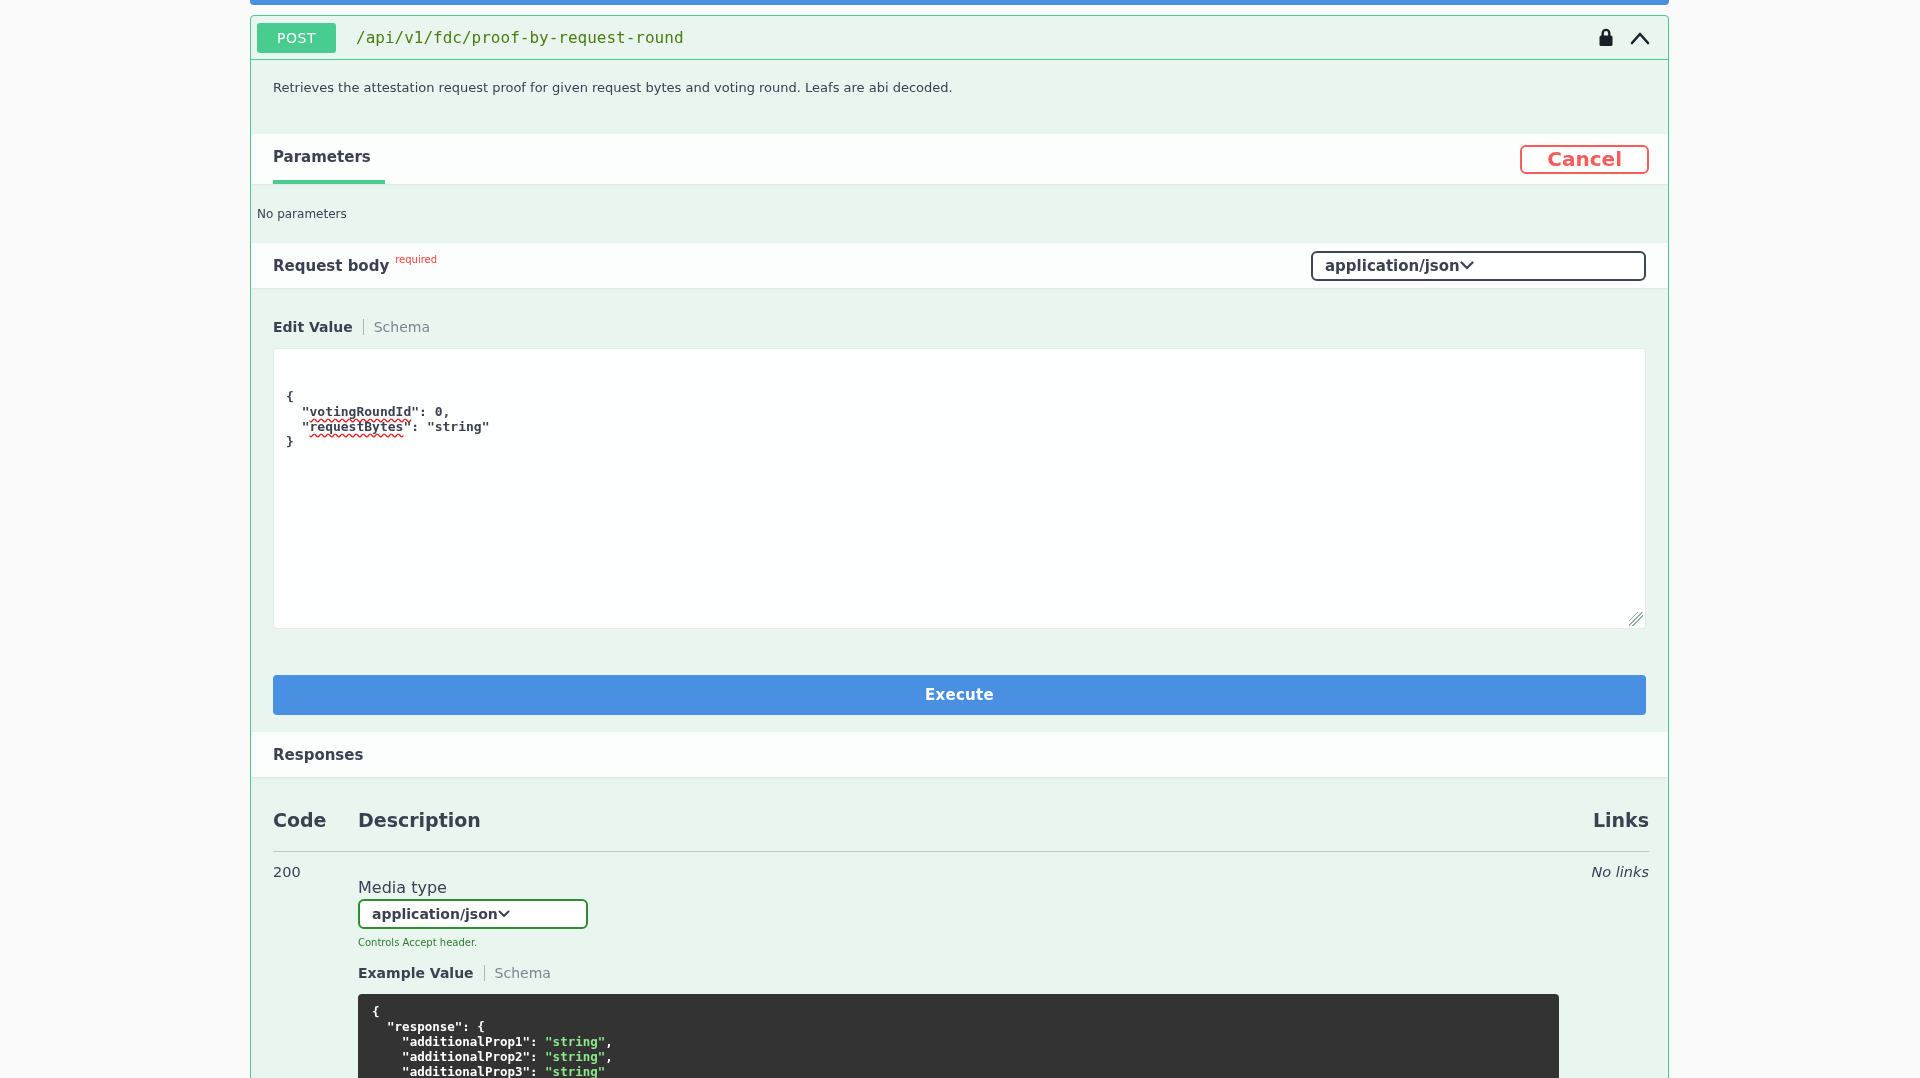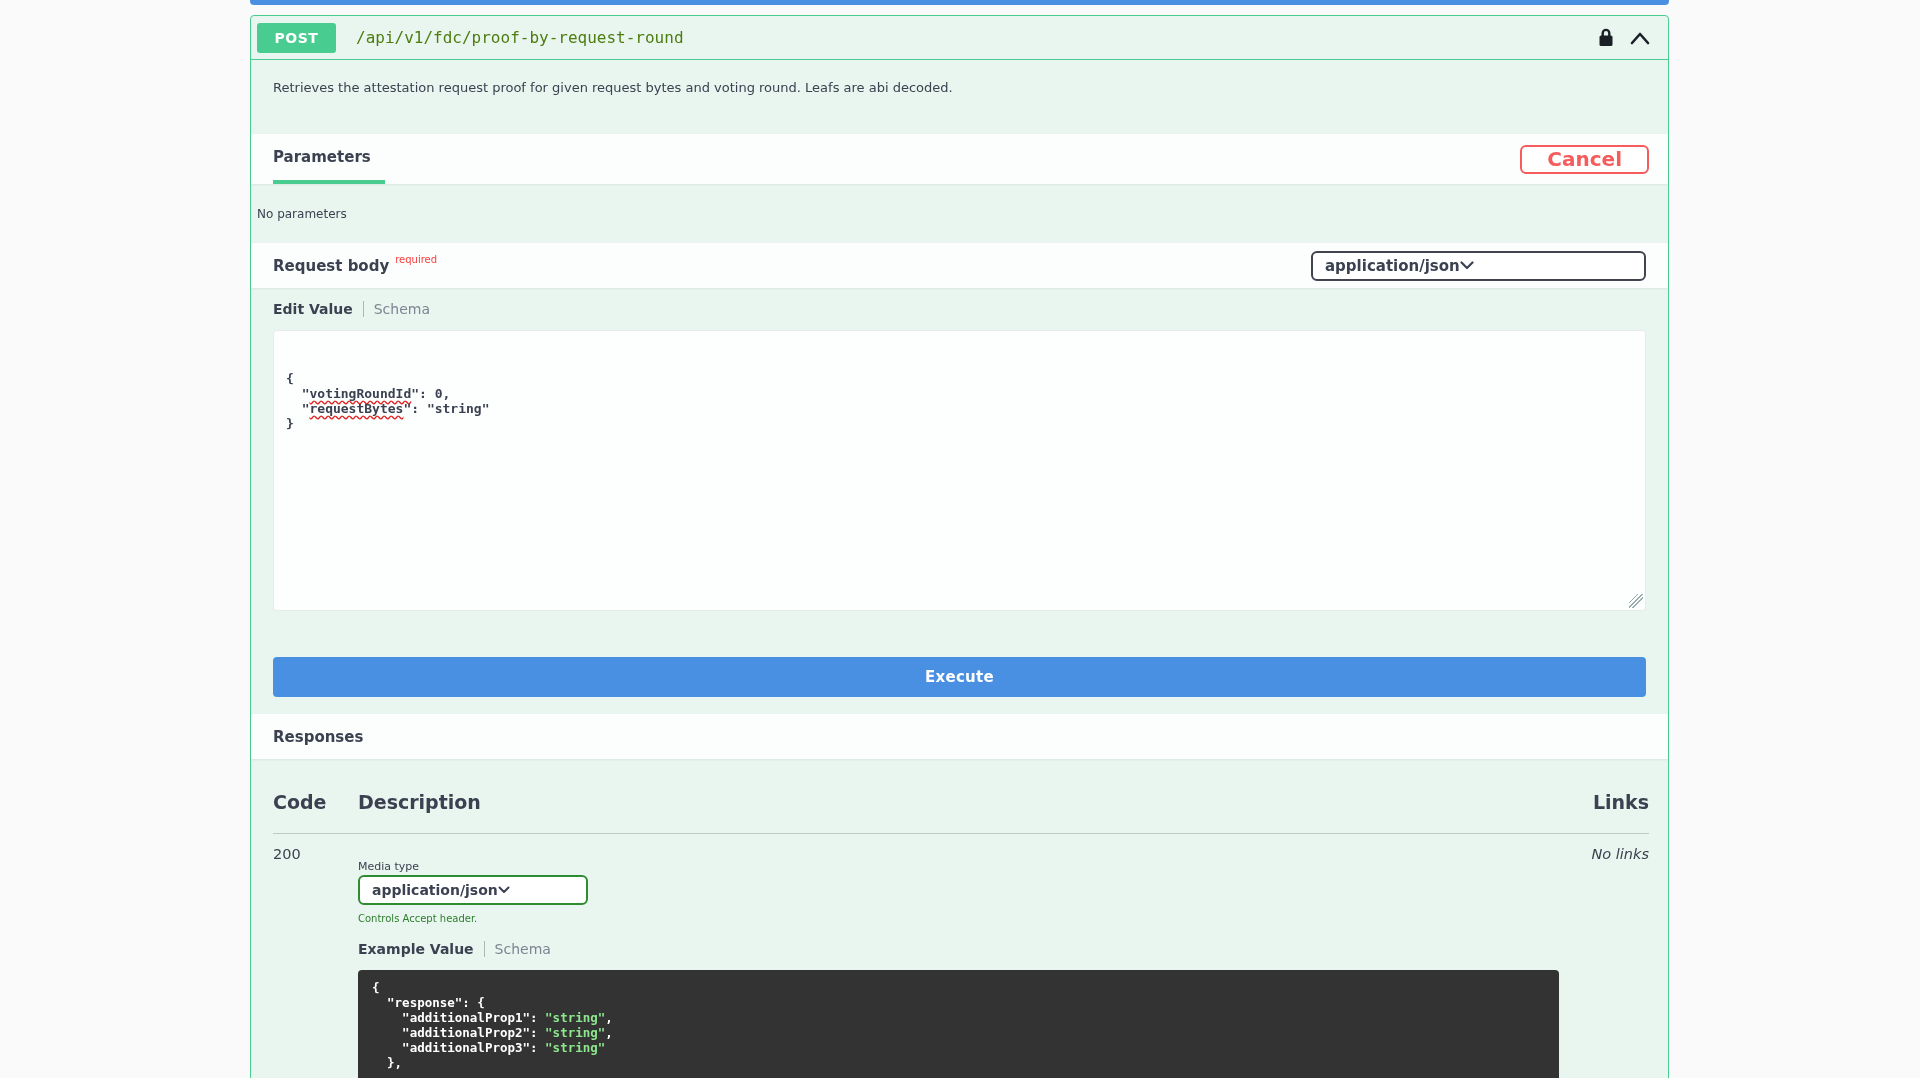--- a/index.html
+++ b/index.html
@@ -30,21 +30,21 @@
   }
 
   .opblock-summary {
     display: flex; align-items: center;
     height: 44px; padding: 0 10px 0 6px;
     border-bottom: 1px solid var(--method, #49cc90);
     cursor: pointer;
   }
   .method-badge {
     background: var(--method, #49cc90);
-    color: #fff; font-weight: bold; font-size: 14px;
+    color: #fff; font-weight: normal; font-size: 14px;
     min-width: 79px; height: 30px; border-radius: 3px;
     display: flex; align-items: center; justify-content: center;
     letter-spacing: .5px;
   }
   .summary-path {
     margin-left: 20px;
     font-family: "DejaVu Sans Mono", "Liberation Mono", monospace;
     font-weight: normal; font-size: 16px; color: #4d7c0f;
   }
   .summary-spacer { flex: 1; }
@@ -83,21 +83,21 @@
   .fake-select {
     background: #fff; border: 2px solid #41444e; border-radius: 6px;
     height: 30px; display: flex; align-items: center; 
     padding: 0 12px; cursor: pointer;
   }
   .fake-select .sel-value { font-weight: bold; font-size: 15px; color: #3b4151; }
   .reqbody-select { width: 335px; }
   .media-select { width: 230px; border-color: var(--accept, #2e8c32); margin-top: 2px; }
 
   .tabs-row { display: flex; align-items: center; font-size: 14px; }
-  .edit-tabs { margin: 12px 22px 0; height: 18px; }
+  .edit-tabs { margin: 30px 22px 0; height: 18px; }
   .tab-strong { font-weight: bold; color: #3b4151; cursor: pointer; }
   .tab-muted { color: #7d8492; cursor: pointer; }
   .tab-divider { width: 1px; height: 16px; background: rgba(59,65,81,0.35); margin: 0 10px; }
 
   .body-editor {
     position: relative;
     margin: 12px 22px 0; height: 281px;
     background: #fdfffe; border: 1px solid rgba(0,0,0,0.08); border-radius: 4px;
     padding: 10px 12px;
     font-family: "DejaVu Sans Mono", "Liberation Mono", monospace;
@@ -131,21 +131,21 @@
     display: flex; font-weight: bold; font-size: 19px;
     padding-bottom: 20px; border-bottom: 1px solid rgba(59,65,81,0.25);
   }
   .col-code { width: 85px; }
   .col-desc { flex: 1; }
   .col-links { width: 90px; text-align: right; }
   .resp-row { display: flex; margin-top: 12px; align-items: flex-start; }
   .resp-code { font-size: 14.5px; }
   .resp-links { font-style: italic; font-size: 14.5px; }
 
-  .media-type-label { font-size: 11px; margin-top: 14px; }
+  .media-type-label { font-size: 16px; margin-top: 14px; }
   .accept-note { color: var(--accept_note, #2d7d2d); font-size: 10px; margin-top: 8px; }
   .example-tabs { margin-top: 16px; height: 17px; }
 
   .code-block {
     margin-top: 13px; width: 100%; max-width: 1203px;
     background: var(--code_bg, #333333); border-radius: 4px;
     padding: 10px 14px; height: 240px;
     font-family: "DejaVu Sans Mono", "Liberation Mono", monospace;
     font-size: 12.5px; font-weight: bold; line-height: 15px;
     color: #ffffff; white-space: pre;

